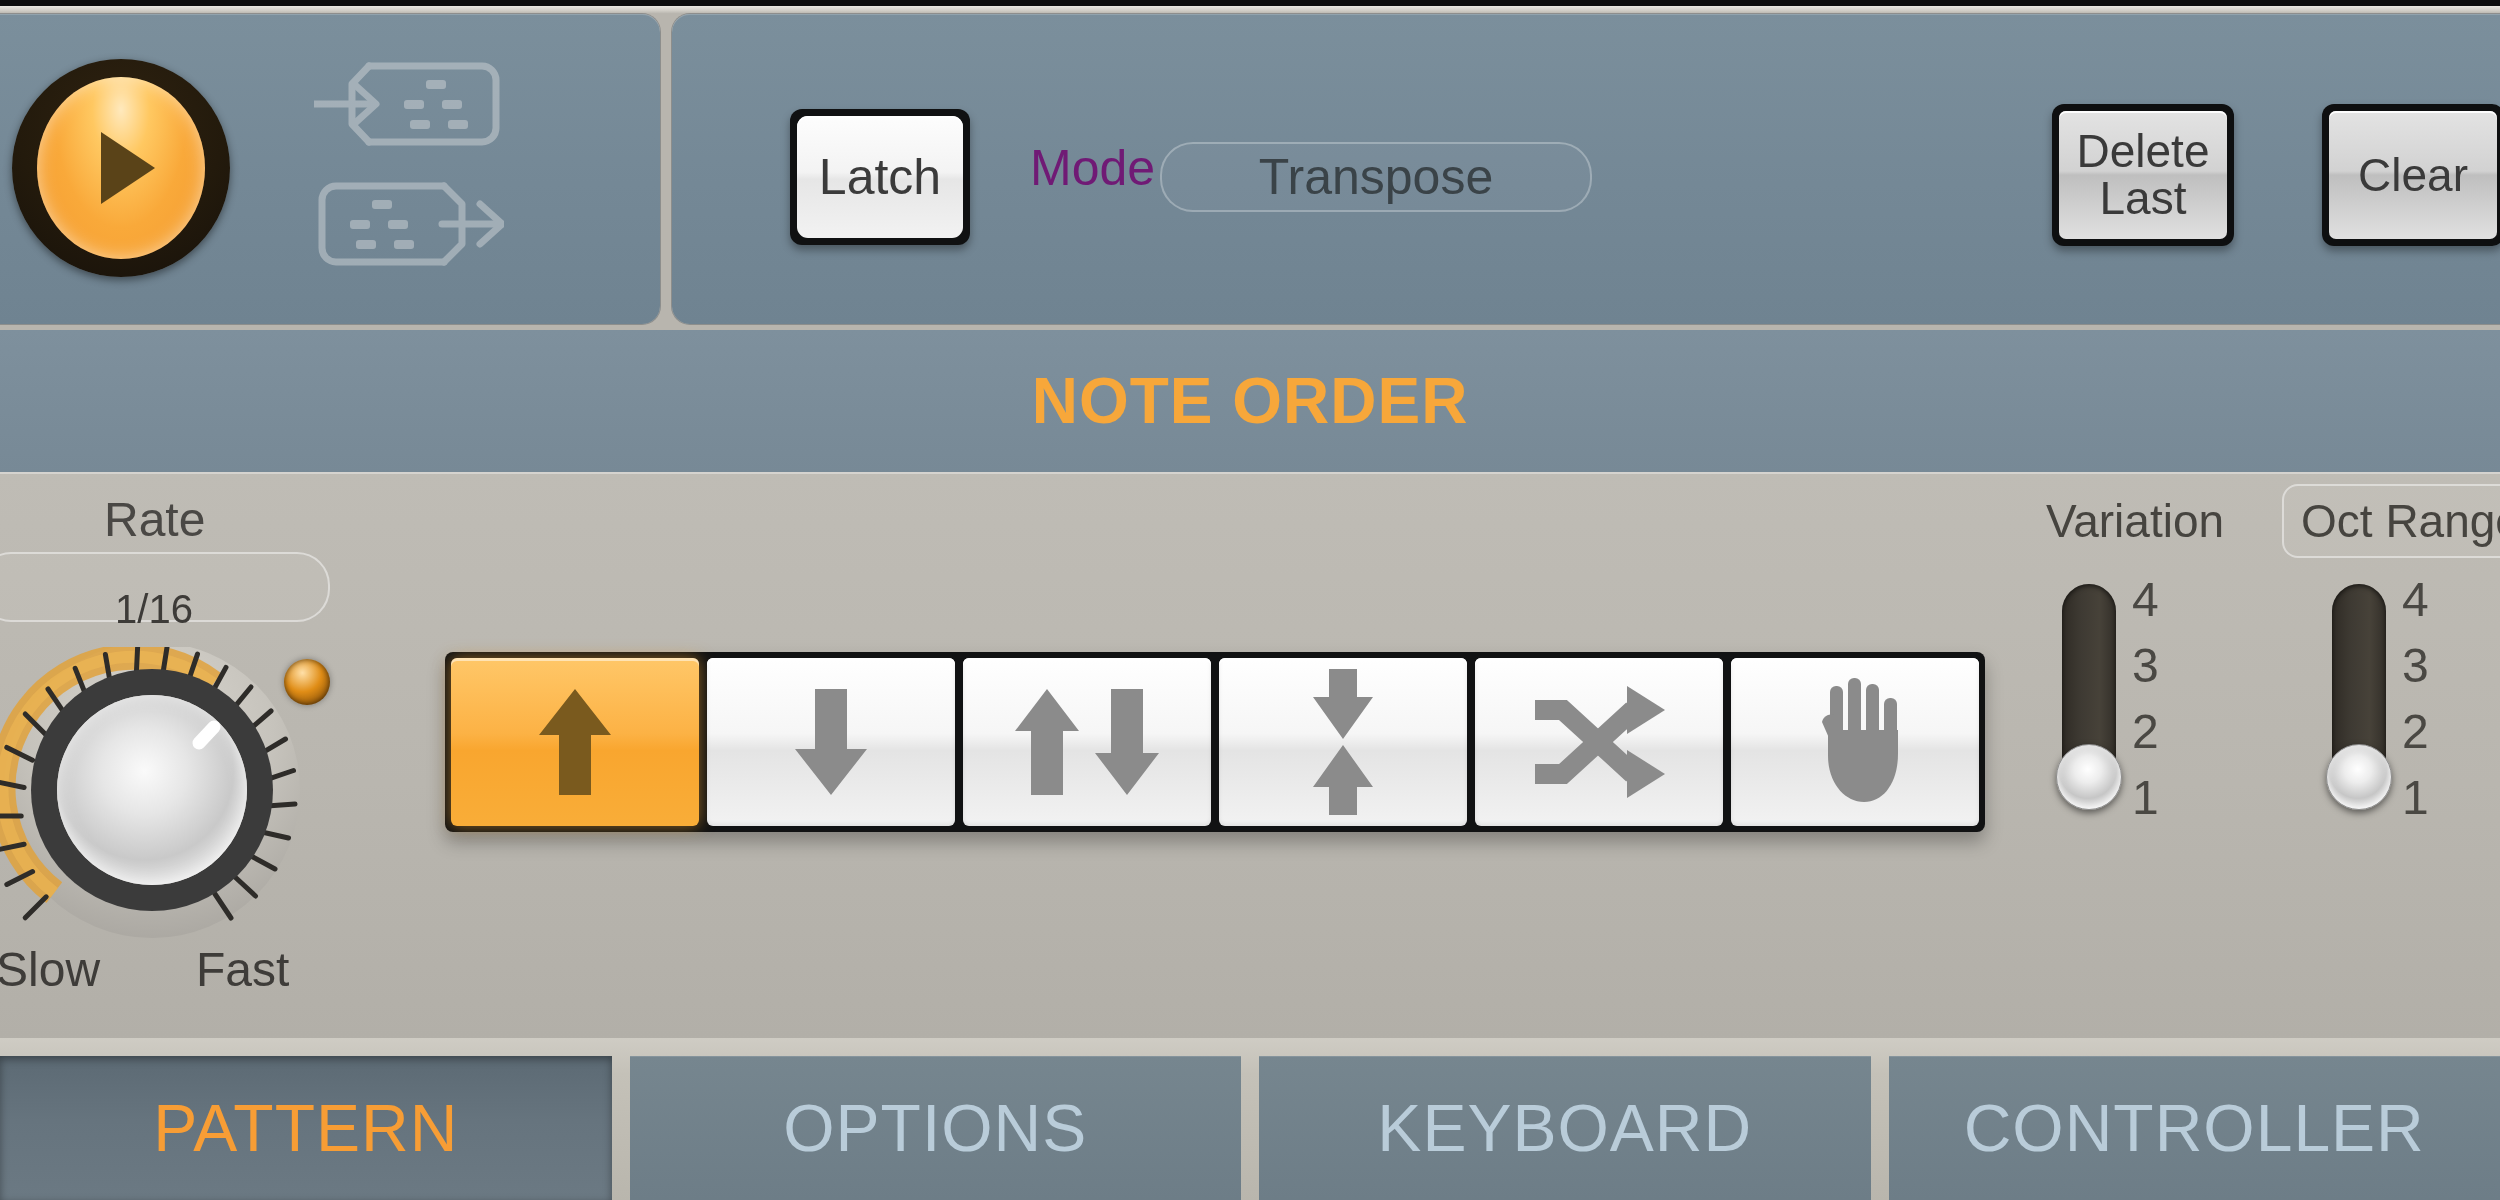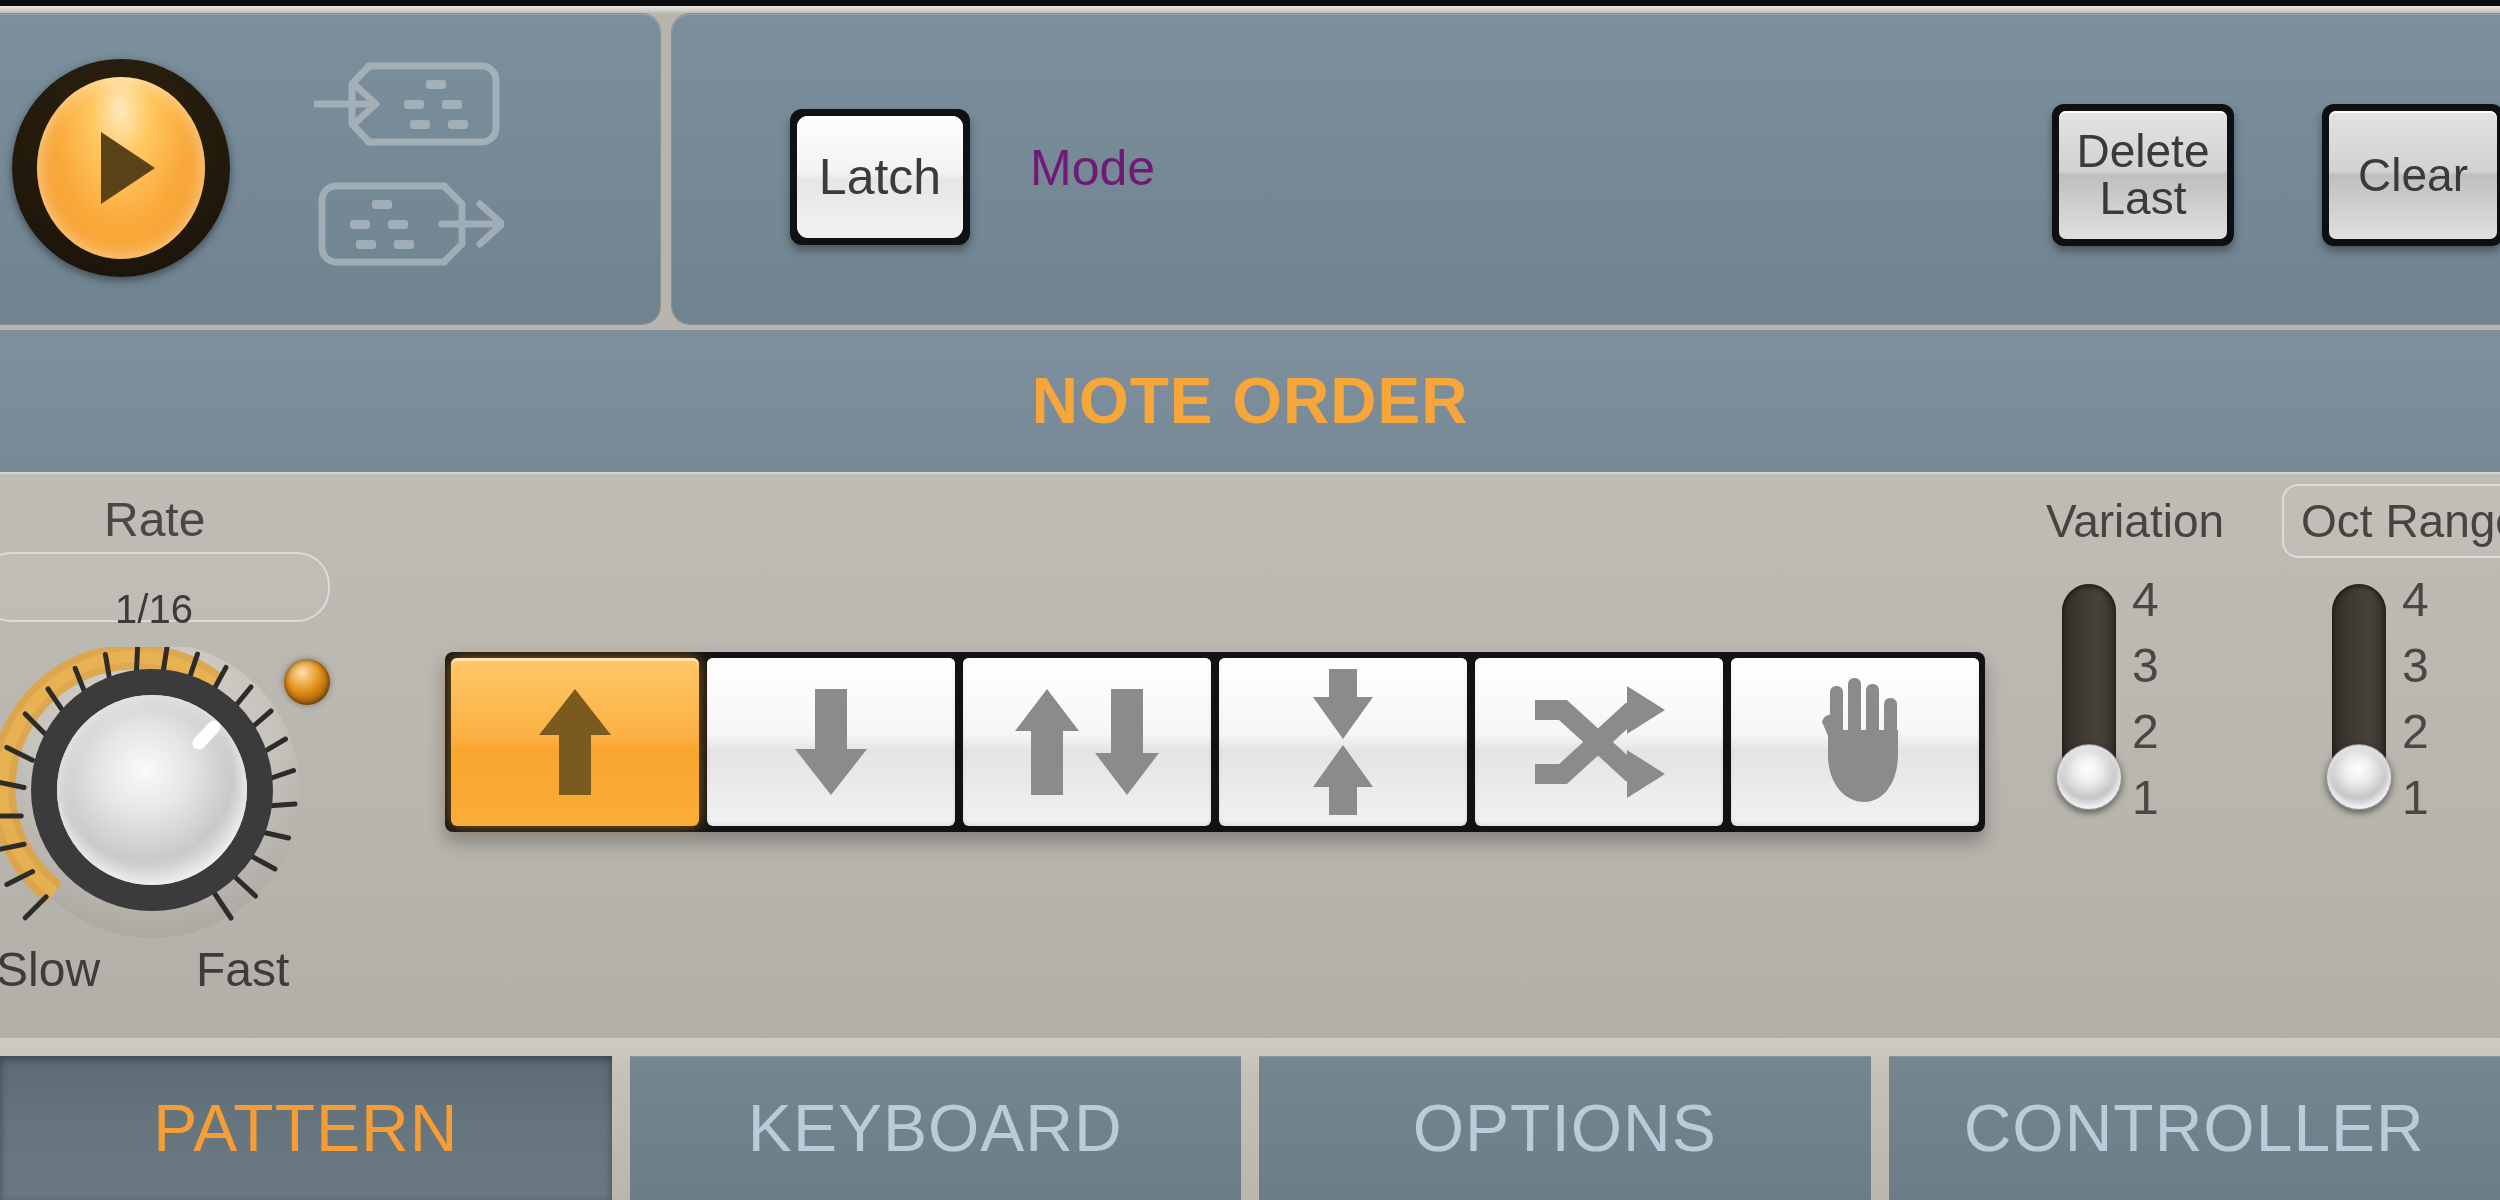--- a/index.html
+++ b/index.html
@@ -246,20 +246,23 @@
     <div class="panel panel-right"></div>
 
     <div class="latch">
       <div class="latch-face">
         <span>Latch</span>
       </div>
     </div>
 
     <div class="mode-label">Mode</div>
 
+    <div class="mode-field">
+      <span>Transpose</span>
+    </div>
 
     <div class="hbtn btn-delete">
       <div class="hbtn-face">
         <span>Delete</span>
         <span>Last</span>
       </div>
     </div>
 
     <div class="hbtn btn-clear">
       <div class="hbtn-face">
@@ -405,23 +408,23 @@
         <div style="top:198px">1</div>
       </div>
     </div>
   </div>
 
   <div class="tabbar">
     <div class="tab active">
       <span>PATTERN</span>
     </div>
     <div class="tab">
+      <span>OPTIONS</span>
+    </div>
+    <div class="tab">
       <span>KEYBOARD</span>
-    </div>
-    <div class="tab">
-      <span>OPTIONS</span>
     </div>
     <div class="tab">
       <span>CONTROLLER</span>
     </div>
   </div>
 
 </div>
 
 </body></html>

